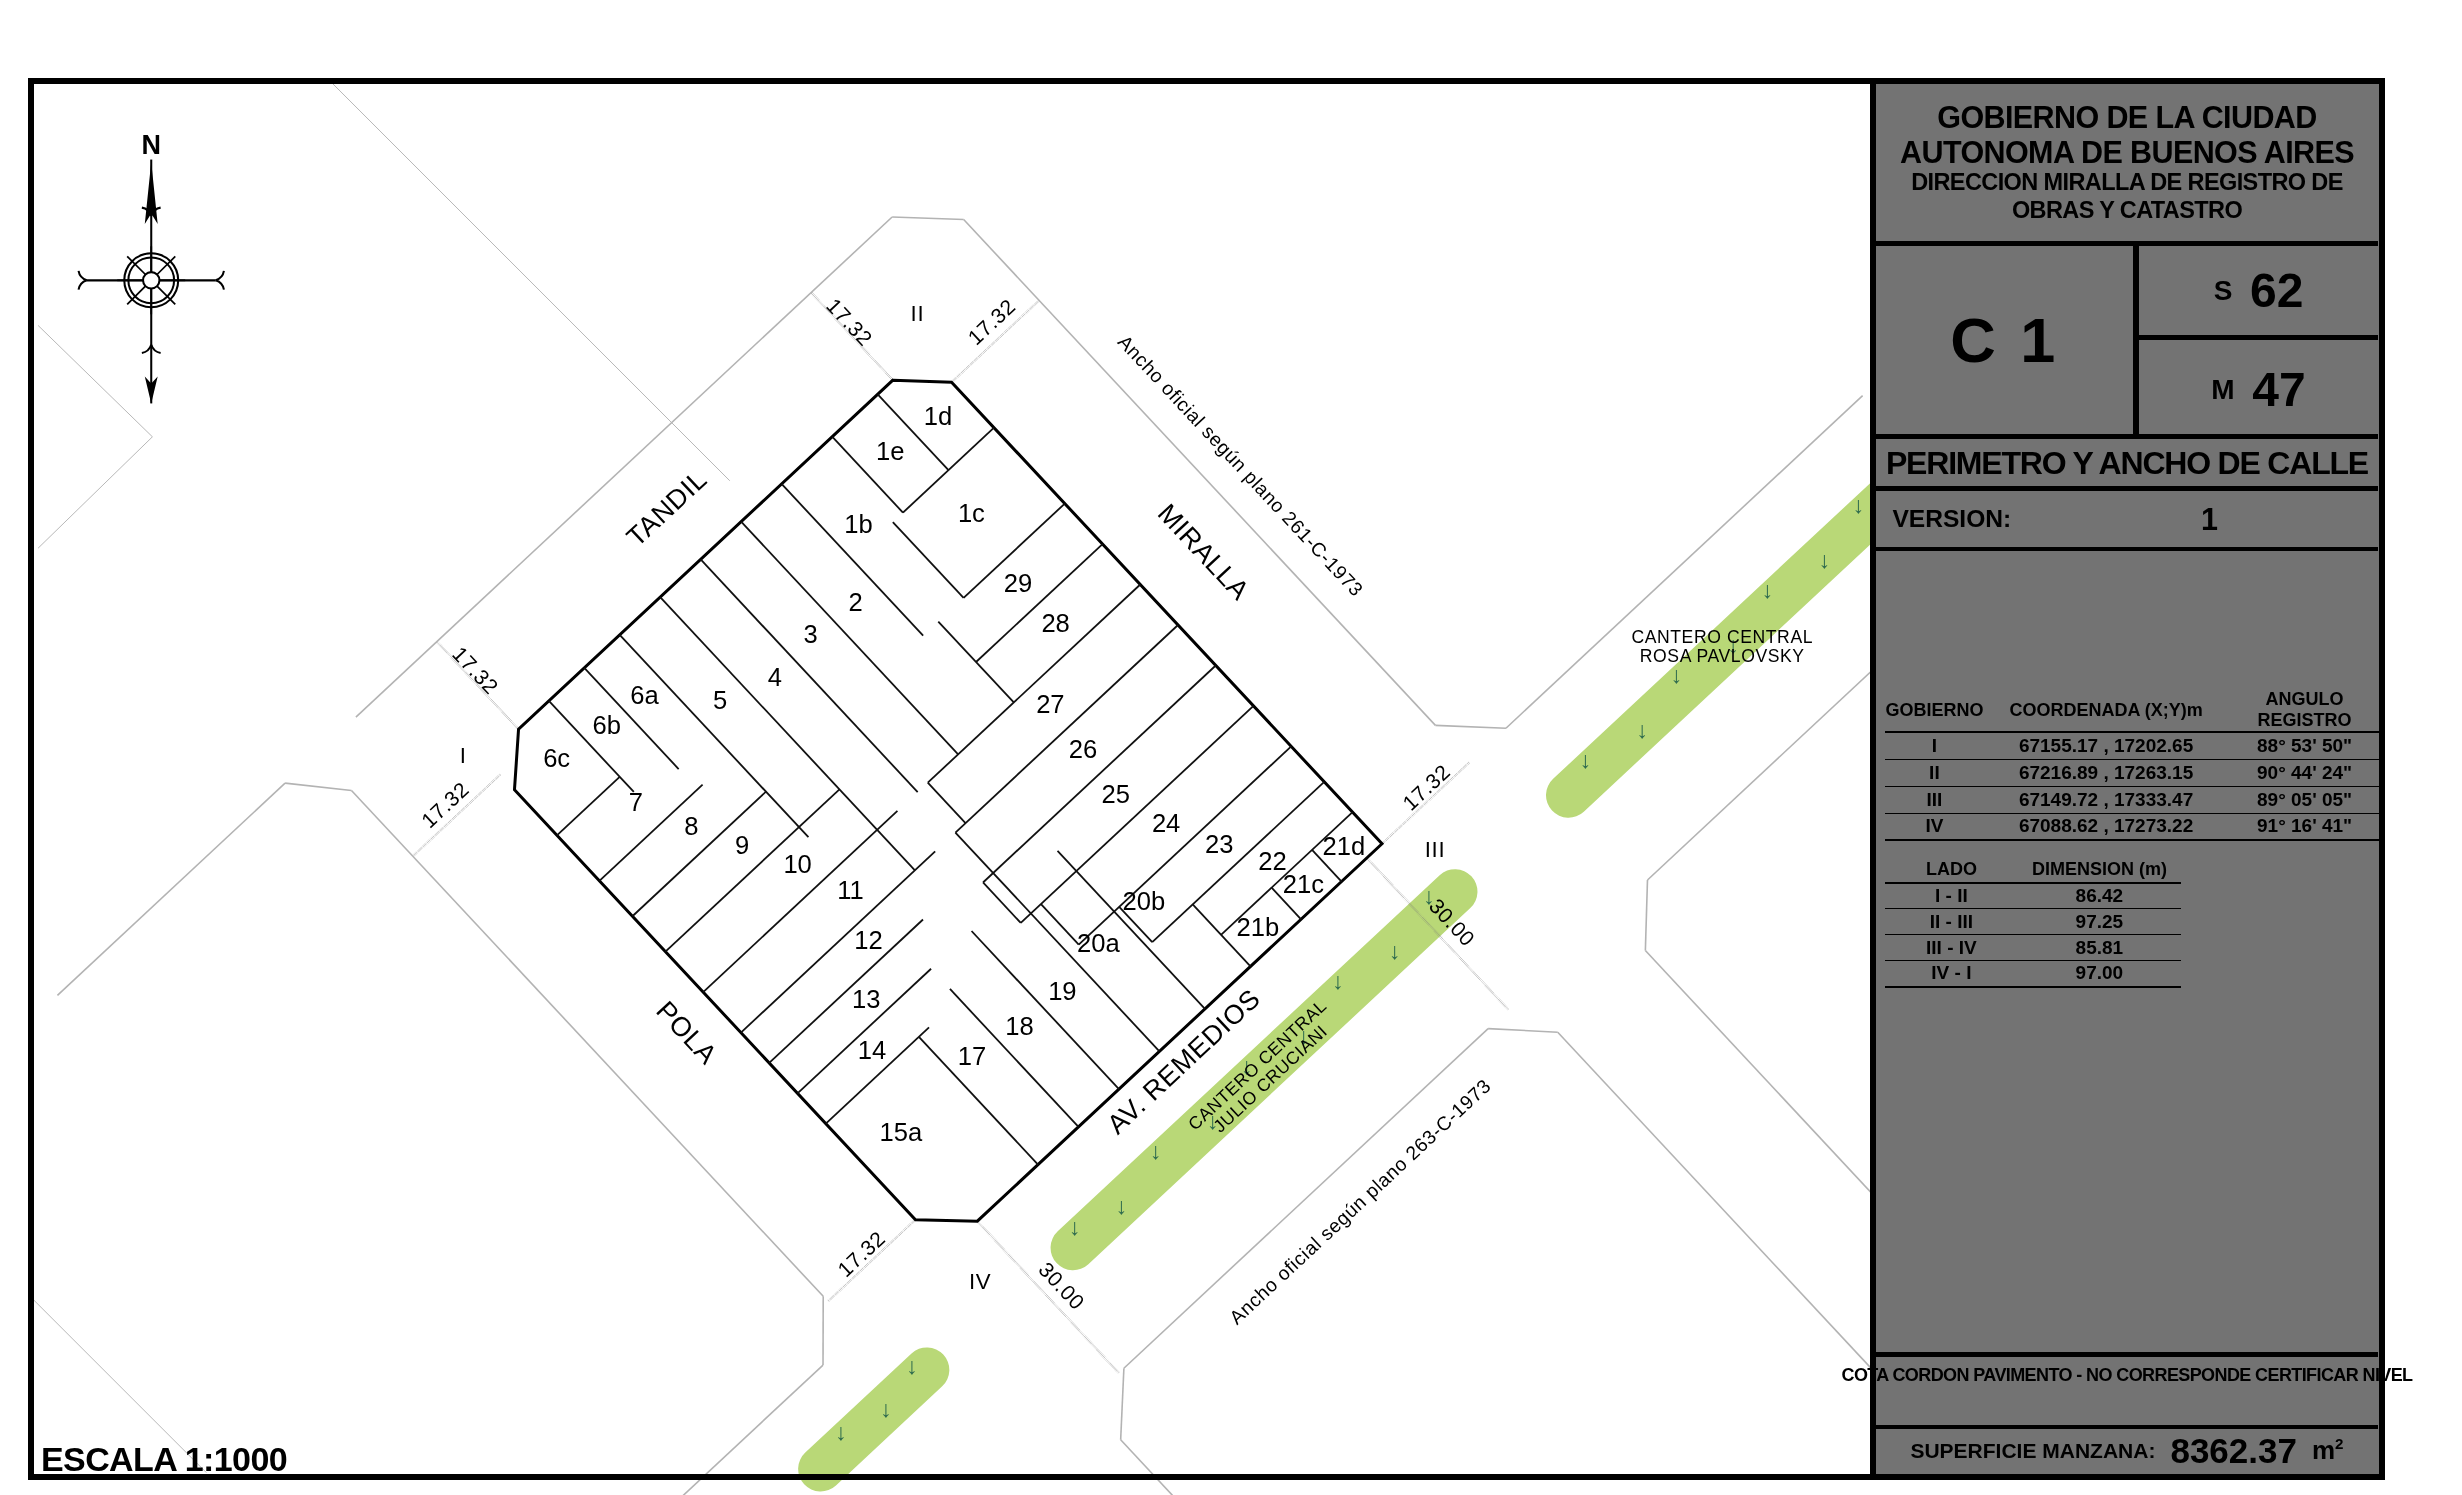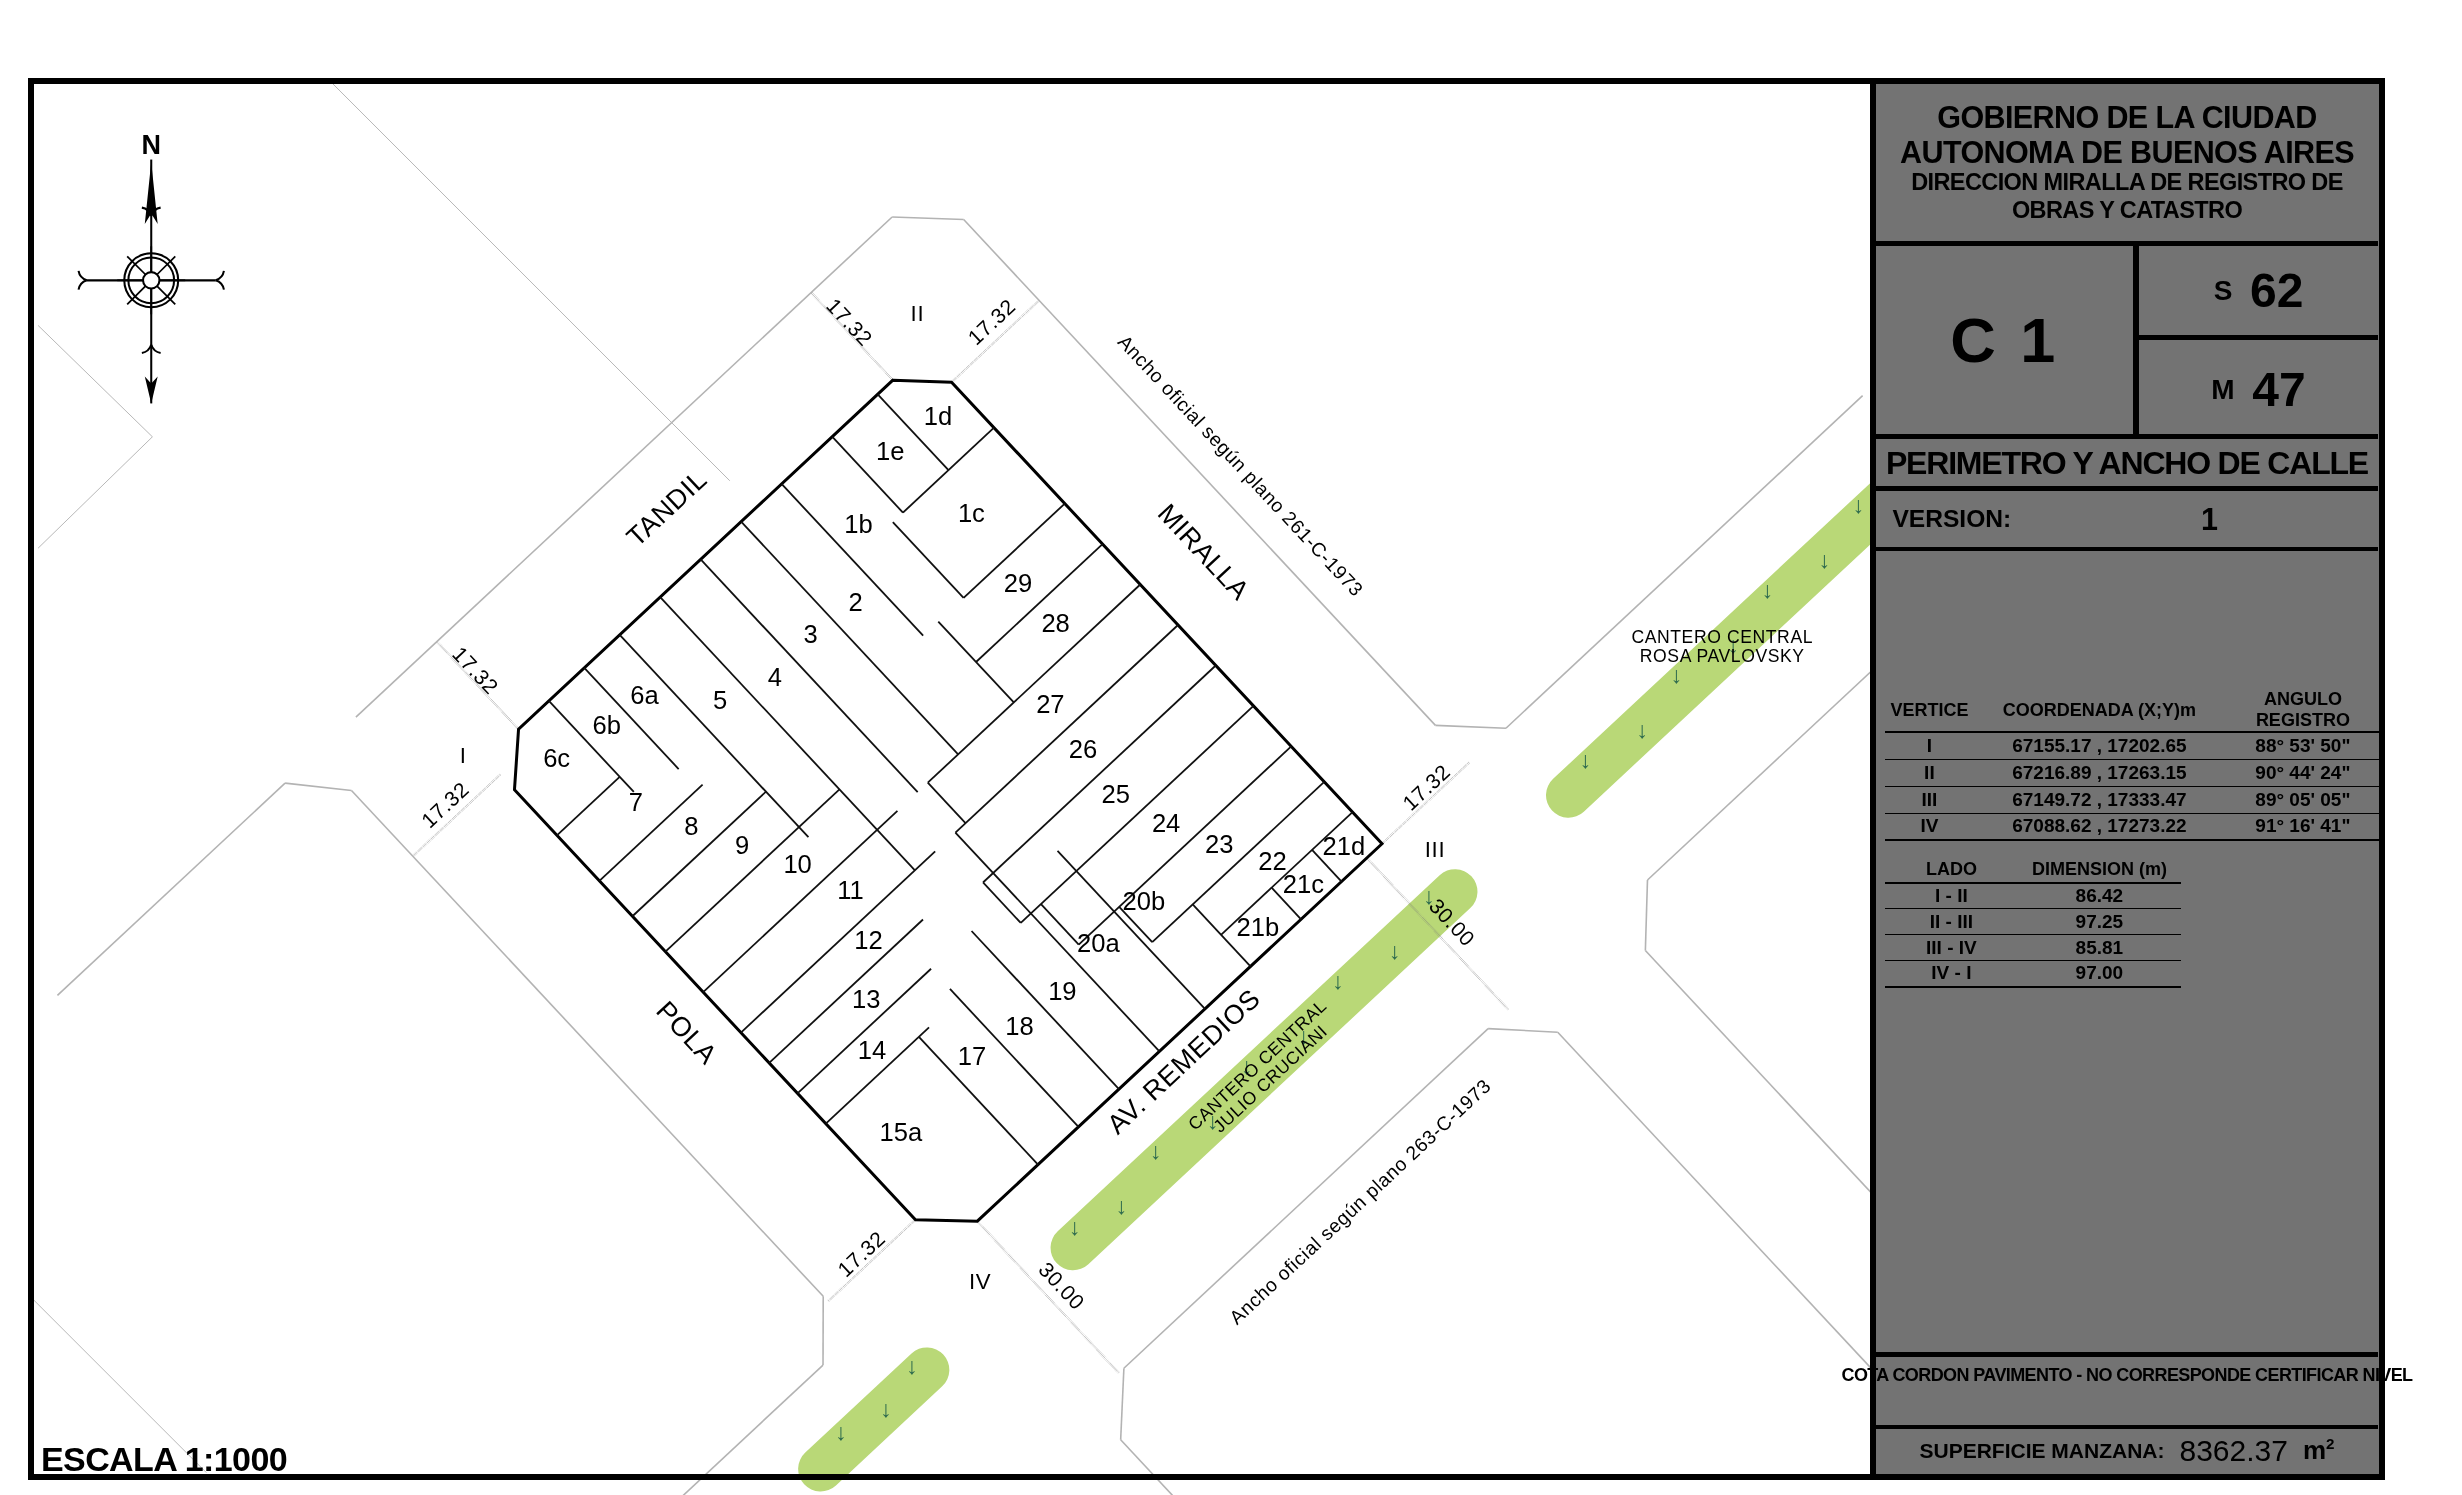--- a/index.html
+++ b/index.html
@@ -47,21 +47,21 @@
   .tb-vert tr:last-child td{border-bottom:2.3px solid #000;}
   .tb-lado{top:774px;width:296px;}
   .tb-lado th{font-size:18px;height:24.6px;border-bottom:2.9px solid #000;}
   .tb-lado td{font-size:19px;height:26px;border-bottom:1.8px solid #000;}
   .tb-lado tr:last-child td{border-bottom:2.3px solid #000;}
   .cota{top:1268px;height:41px;border-top:5.3px solid #000;display:flex;align-items:center;
         justify-content:center;font-size:18px;font-weight:bold;white-space:nowrap;letter-spacing:-0.6px;}
   .superf{top:1341px;height:47px;border-top:4.1px solid #000;display:flex;align-items:center;
           justify-content:center;gap:15px;white-space:nowrap;}
   .superf .sl{font-size:21px;font-weight:bold;}
-  .superf .sv{font-size:30px;font-weight:normal;}
+  .superf .sv{font-size:35px;font-weight:bold;}
   .superf .su{font-size:26px;font-weight:bold;}
   .superf .su sup{font-size:15.2px;vertical-align:super;}
   .escala{position:absolute;left:41px;top:1419px;z-index:5;font-size:34px;font-weight:bold;letter-spacing:-0.6px;margin-top:21px;}
 </style>
 </head>
 <body>
 
 <svg id="mapsvg" viewBox="0 0 4200 2550">
 
   <g id="grot" transform="translate(1575,600) rotate(47) scale(11.8)">
@@ -311,21 +311,21 @@
 
   <div class="sec version">
     <span class="lab">VERSION:</span>
     <span class="val">1</span>
   </div>
 
 
   <table class="tb tb-vert">
     <thead>
         <tr>
-      <th style="width:88px">VERTICE</th>
+      <th style="width:88px">GOBIERNO</th>
       <th style="width:252px">COORDENADA (X;Y)m</th>
       <th style="width:155px">ANGULO REGISTRO</th>
     </tr>
       </thead>
     <tbody>
         <tr>
           <td>I</td>
           <td>67155.17 , 17202.65</td>
           <td>88° 53' 50"</td>
         </tr>

